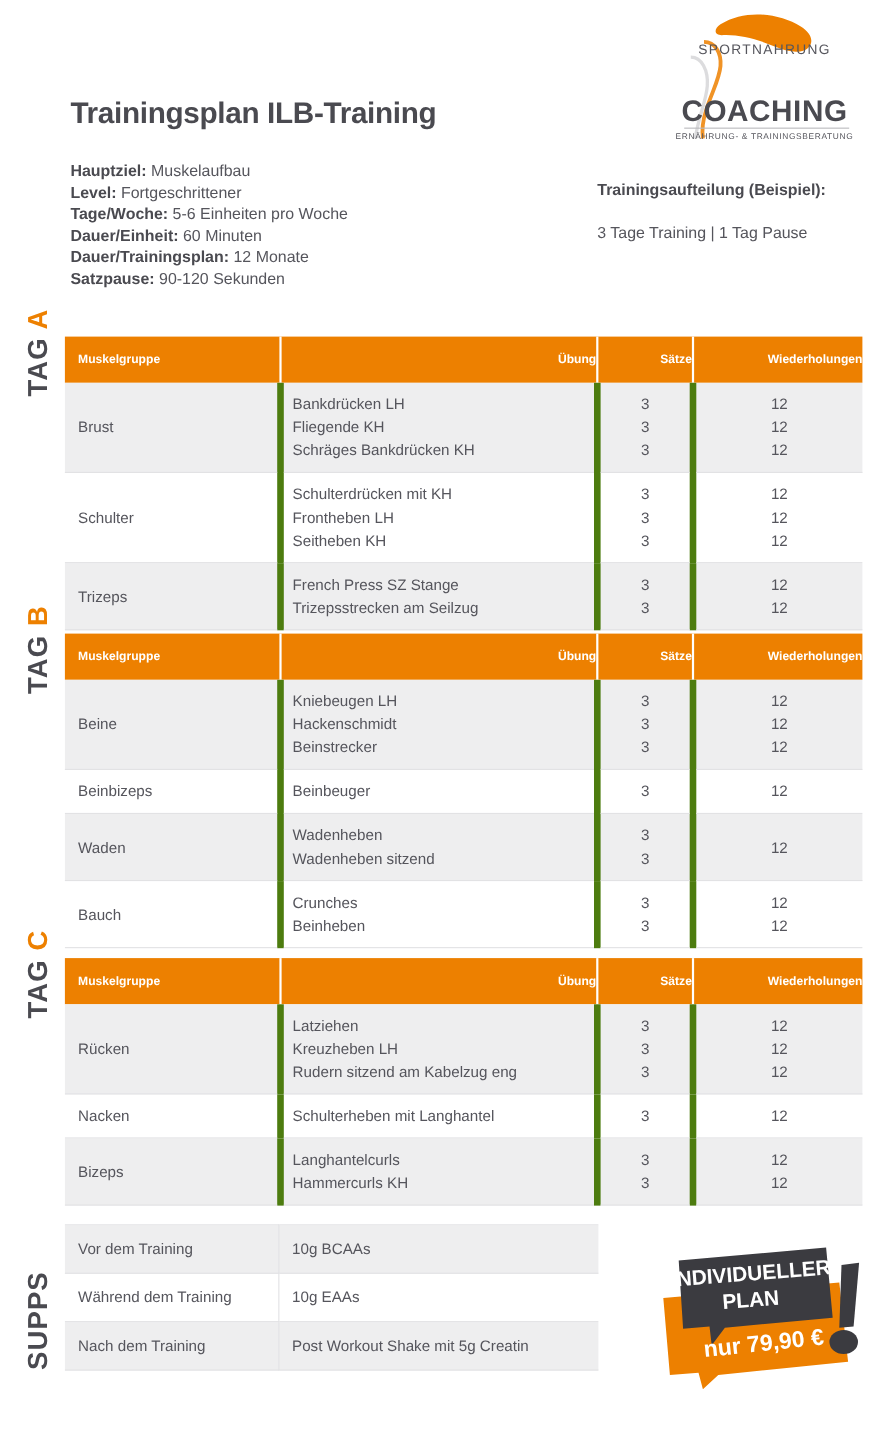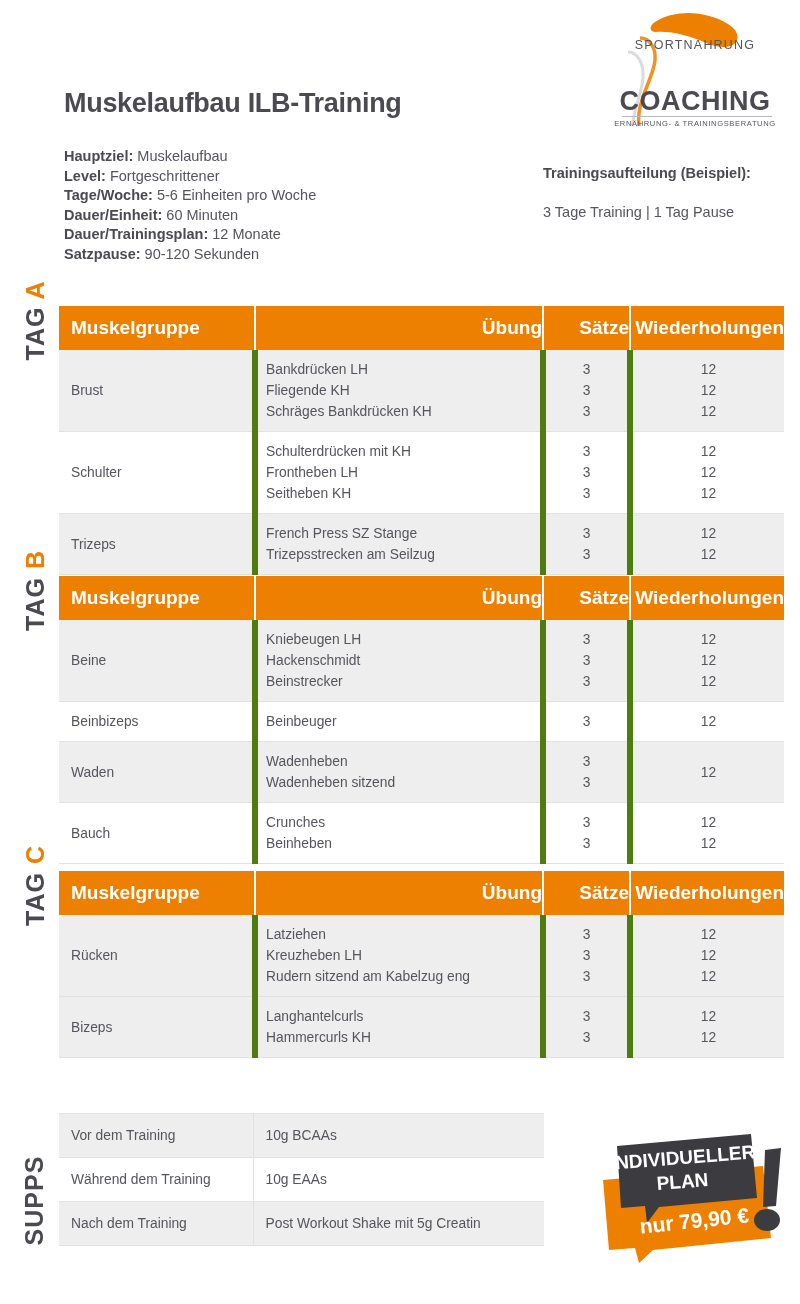--- a/index.html
+++ b/index.html
@@ -69,21 +69,21 @@
   .side-tag .letter { color: #ED8000; }
 
   
   .tbl { position: absolute; left: 59px; width: 725px; border-collapse: collapse; }
   .tbl col.c1 { width: 196px; }
   .tbl col.c2 { width: 288px; }
   .tbl col.c3 { width: 87px; }
   .tbl col.c4 { width: 154px; }
   .tbl thead th {
     background: #ED8000; color: #ffffff;
-    font-size: 19px; font-weight: bold;
+    font-size: 11px; font-weight: bold;
     padding: 11px 0 11px 0; height: 42px;
     border-right: 2px solid #ffffff;
   }
   .tbl thead th:last-child { border-right: none; }
   .tbl thead th.left { text-align: left; padding-left: 12px; }
   .tbl thead th.ctr { text-align: right; }
   .tbl tbody td {
     font-size: 13.8px; color: #55555c;
     border-right: 6px solid #4d7c0f;
     border-bottom: 1px solid #e2e2e4;
@@ -132,21 +132,21 @@
       <path d="M55 14 C 78 0, 108 4, 128 16 C 136 21, 140 28, 136 34 C 131 41, 118 40, 106 35 C 90 28, 72 23, 56 24 C 50 24, 48 19, 55 14 Z" fill="#ED8000"></path>
       <path d="M40 30 C 50 30, 56 40, 55 52 C 54 64, 47 76, 42 92 C 39 101, 38 110, 39 118" fill="none" stroke="#ED8000" stroke-width="3.5" opacity="0.85"></path>
       <path d="M28 44 C 38 44, 44 56, 43 70 C 42 84, 35 98, 32 118" fill="none" stroke="#d8d8da" stroke-width="3" opacity="0.9"></path>
     </svg>
     <div class="logo-sportnahrung">SPORTNAHRUNG</div>
     <div class="logo-coaching">COACHING</div>
     <div class="logo-rule"></div>
     <div class="logo-tagline">ERNÄHRUNG- &amp; TRAININGSBERATUNG</div>
   </div>
 
-  <div class="title">Muskelaufbau ILB-Training</div>
+  <div class="title">Trainingsplan ILB-Training</div>
 
   <div class="meta-left" id="meta-left">
       <div><span class="lbl">Hauptziel:</span><span class="val"> Muskelaufbau</span></div>
       <div><span class="lbl">Level:</span><span class="val"> Fortgeschrittener</span></div>
       <div><span class="lbl">Tage/Woche:</span><span class="val"> 5-6 Einheiten pro Woche</span></div>
       <div><span class="lbl">Dauer/Einheit:</span><span class="val"> 60 Minuten</span></div>
       <div><span class="lbl">Dauer/Trainingsplan:</span><span class="val"> 12 Monate</span></div>
       <div><span class="lbl">Satzpause:</span><span class="val"> 90-120 Sekunden</span></div>
     </div>
 
@@ -335,20 +335,32 @@
               <span class="ln">Rudern sitzend am Kabelzug eng</span>
             </td>
             <td class="num">
               <span class="ln">3</span>
               <span class="ln">3</span>
               <span class="ln">3</span>
             </td>
             <td class="num">
               <span class="ln">12</span>
               <span class="ln">12</span>
+              <span class="ln">12</span>
+            </td>
+          </tr>
+          <tr class="plain">
+            <td class="muscle">Nacken</td>
+            <td class="ex">
+              <span class="ln">Schulterheben mit Langhantel</span>
+            </td>
+            <td class="num">
+              <span class="ln">3</span>
+            </td>
+            <td class="num">
               <span class="ln">12</span>
             </td>
           </tr>
           <tr class="shade">
             <td class="muscle">Bizeps</td>
             <td class="ex">
               <span class="ln">Langhantelcurls</span>
               <span class="ln">Hammercurls KH</span>
             </td>
             <td class="num">

